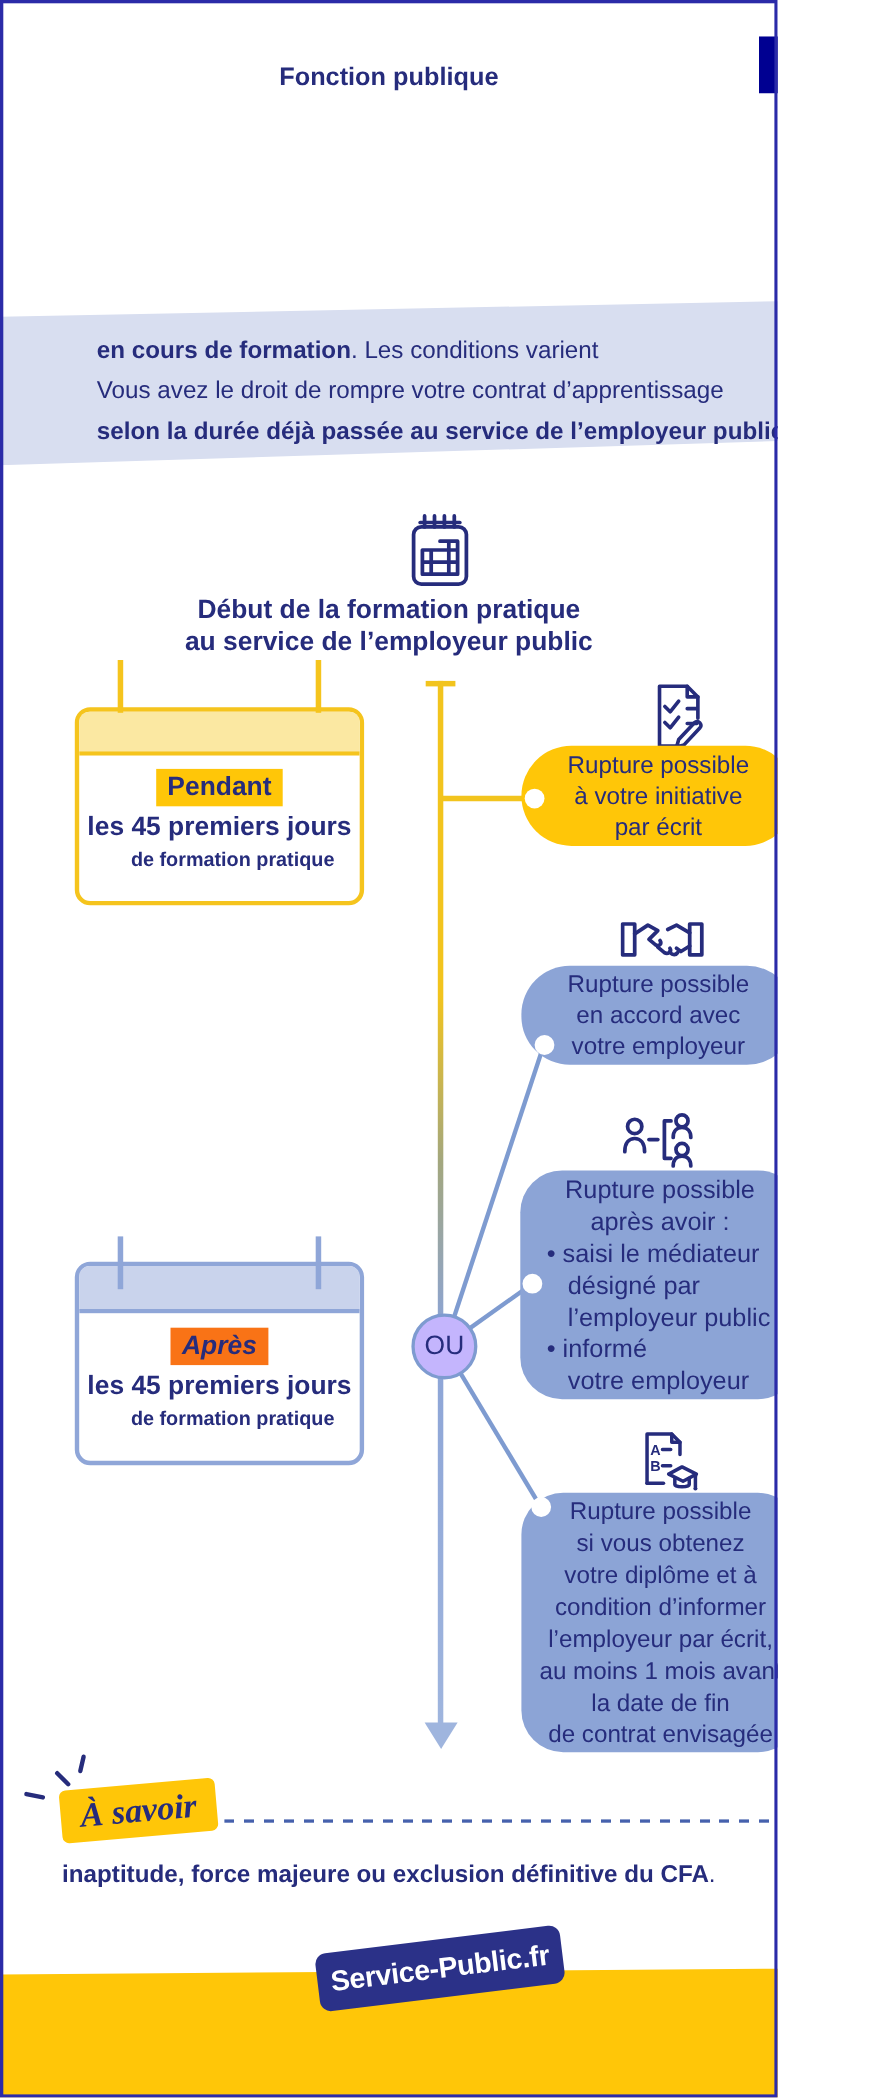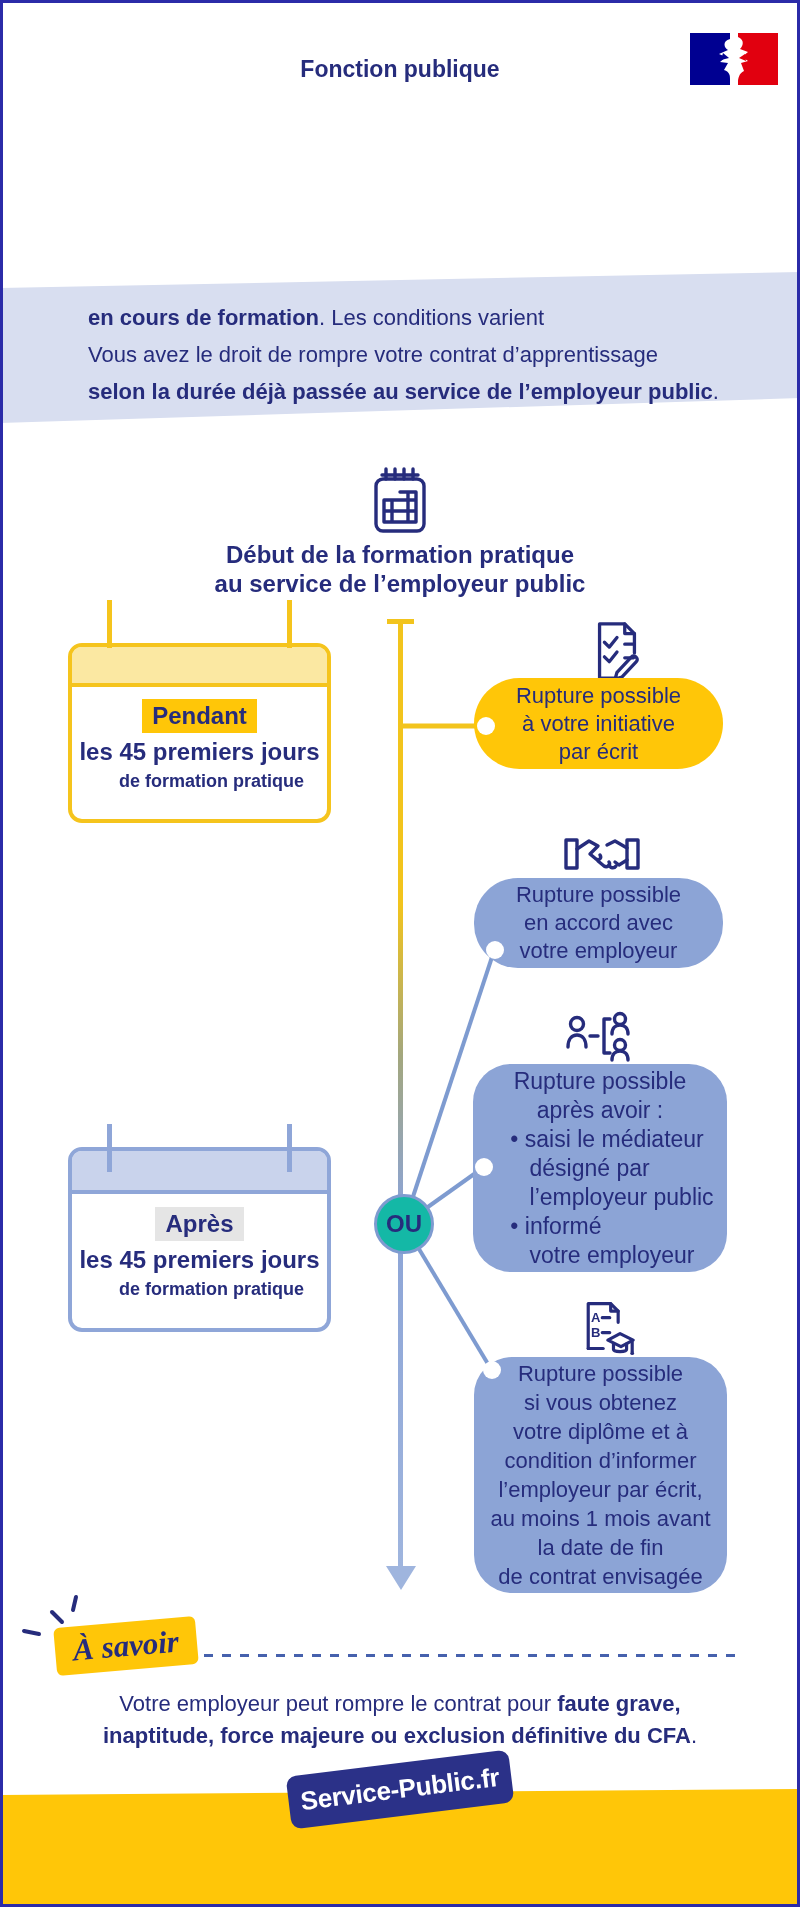--- a/index.html
+++ b/index.html
@@ -1,16 +1,16 @@
 <!DOCTYPE html>
 <html><head>
 <meta charset="utf-8">
 <style>
   html,body{margin:0;padding:0;background:#ffffff;}
-  #canvas{position:relative;width:800px;height:1907px;background:#ffffff;overflow:hidden;
+  #canvas{position:relative;width:707px;height:1907px;background:#ffffff;overflow:hidden;
           font-family:"Liberation Sans",sans-serif;color:#262c7c;}
   .abs{position:absolute;}
   .frame{position:absolute;inset:0;border:3px solid #2b2ba8;pointer-events:none;z-index:50;}
   .nowrap{white-space:nowrap;}
   .preline{white-space:pre-line;}
 
   
   .ministry{left:0;right:0;top:56px;font-size:23px;font-weight:bold;text-align:center;}
   .title{left:0;right:0;top:98px;font-size:47px;line-height:56px;font-weight:bold;text-align:center;letter-spacing:-0.5px;}
 
@@ -33,33 +33,33 @@
 
   
   .pcard{width:263px;height:180px;background:#fff;border:4px solid #f5c41d;border-radius:14px;z-index:3;box-sizing:border-box;}
   .pcard.blue{border-color:#8fa6d8;height:185px;}
   .pcard .phead{height:36px;background:#fbe8a2;border-bottom:4px solid #f5c41d;border-radius:9px 9px 0 0;}
   .pcard.blue .phead{background:#c9d3ec;border-bottom-color:#8fa6d8;height:39px;}
   .post{position:absolute;width:5px;height:48px;background:#f5c41d;z-index:4;}
   .post.blue{background:#8fa6d8;}
   .pbody{position:absolute;left:0;right:0;text-align:center;}
   .hl{display:inline-block;font-weight:bold;font-size:24px;padding:3px 10px;background:#ffc608;margin-bottom:4px;}
-  .hl.blue{background:#e5e5e5;}
+  .hl.blue{background:#f97316;font-style:italic;}
   .pline1{font-weight:bold;font-size:24px;line-height:30px;}
   .pline2{font-weight:bold;font-size:18px;line-height:28px;padding-left:24px;}
 
   
   .bubble{z-index:3;display:flex;flex-direction:column;justify-content:center;box-sizing:border-box;
-          font-size:22px;line-height:28px;text-align:center;font-weight:500;align-items:center;}
+          font-size:22px;line-height:28px;text-align:center;font-weight:500;}
   .bubble.yellow{background:#ffc608;border-radius:46px;}
   .bubble.blue{background:#8ca4d6;border-radius:44px;}
   .bubble.rect{border-radius:38px;}
   .dot{position:absolute;width:18px;height:18px;border-radius:50%;background:#ffffff;z-index:4;}
-  .ou{left:374px;top:1194px;width:60px;height:60px;border-radius:50%;background:#14b8a6;border:3px solid #7e9bd0;
-      z-index:4;display:flex;align-items:center;justify-content:center;font-weight:bold;font-size:24px;box-sizing:border-box;}
+  .ou{left:374px;top:1194px;width:60px;height:60px;border-radius:50%;background:#c4b5fd;border:3px solid #7e9bd0;
+      z-index:4;display:flex;align-items:center;justify-content:center;font-weight:normal;font-size:24px;box-sizing:border-box;}
   .bullets{white-space:pre;text-align:left;padding-left:24px;font-size:23px;line-height:29px;}
   .btitle{font-size:23px;line-height:29px;}
 
   
   .know-badge{left:55px;top:1622px;width:142px;height:48px;background:#ffc608;border-radius:6px;
               transform:rotate(-5deg);z-index:3;display:flex;align-items:center;justify-content:center;}
   .know-badge span{font-family:"Liberation Serif",serif;font-style:italic;font-weight:bold;font-size:31px;color:#262c7c;}
   .dashes{left:204px;top:1654px;width:538px;height:3px;
           background:repeating-linear-gradient(90deg,#4661ad 0 9px,transparent 9px 18px);}
   .note{left:0;right:0;top:1688px;text-align:center;font-size:22px;line-height:32px;}
@@ -252,21 +252,20 @@
         <path d="M32 18 l10 10"></path>
         <path d="M4 37 l15 3"></path>
       </g>
     </svg>
   </div>
   <div class="abs know-badge">
     <span>À savoir</span>
   </div>
   <div class="abs dashes"></div>
   <div class="abs note">
-    <div class="nowrap"><span>Votre employeur peut rompre le contrat pour </span><b>faute grave,</b></div>
     <div class="nowrap"><b>inaptitude, force majeure ou exclusion définitive du CFA</b><span>.</span></div>
   </div>
 
   <div class="abs foot-band"></div>
   <div class="abs foot-badge">
     <span>Service-Public.fr</span>
   </div>
 
   <div class="frame"></div>
 </div>

